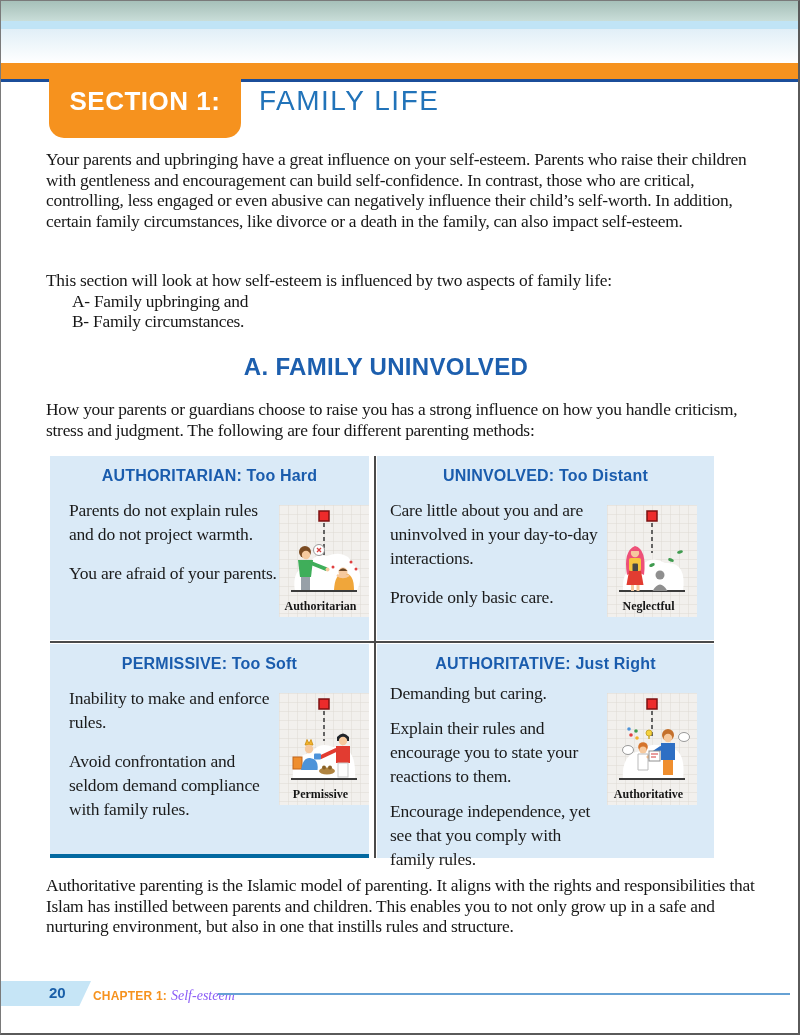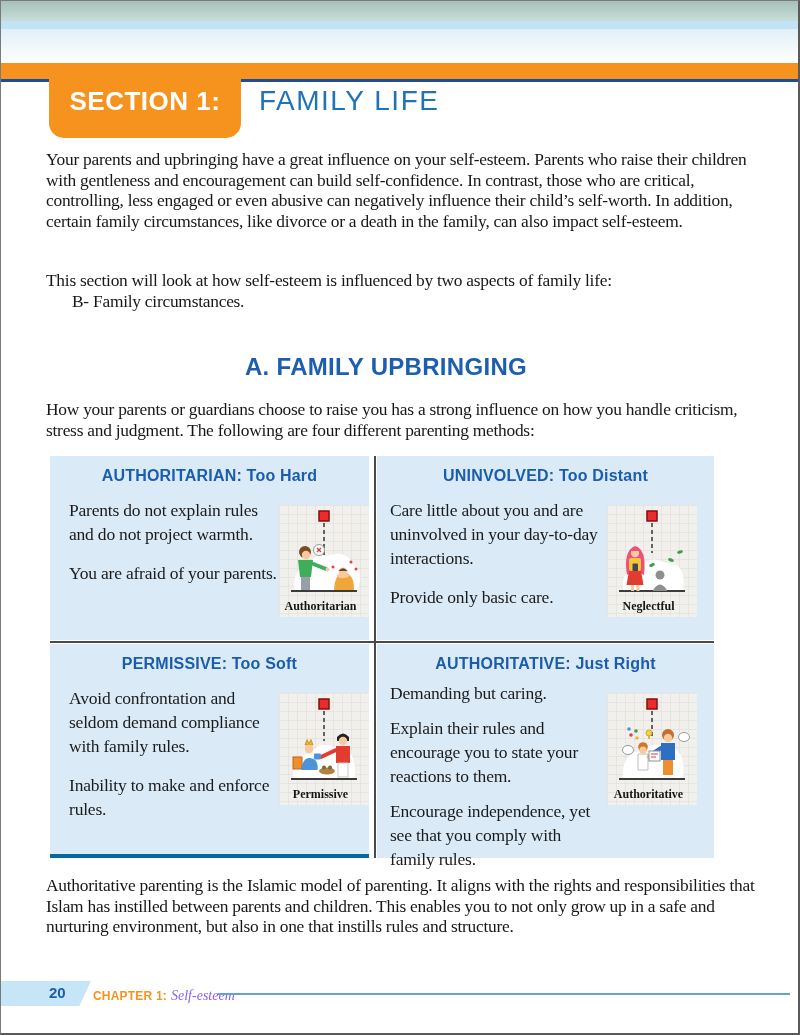--- a/index.html
+++ b/index.html
@@ -91,24 +91,25 @@
 
   <div class="section-badge">
     <span>SECTION 1:</span>
   </div>
   <div class="section-title">FAMILY LIFE</div>
 
   <p class="body intro-p1">Your parents and upbringing have a great influence on your self-esteem. Parents who raise their children with gentleness and encouragement can build self-confidence. In contrast, those who are critical, controlling, less engaged or even abusive can negatively influence their child’s self-worth. In addition, certain family circumstances, like divorce or a death in the family, can also impact self-esteem.</p>
 
   <div class="intro-block">
     <p>This section will look at how self-esteem is influenced by two aspects of family life:</p>
+    <div class="intro-list">A- Family upbringing and</div>
     <div class="intro-list">B- Family circumstances.</div>
   </div>
 
-  <h2 class="a-heading">A. FAMILY UPBRINGING</h2>
+  <h2 class="a-heading">A. FAMILY UNINVOLVED</h2>
   <p class="body sec-a-p">How your parents or guardians choose to raise you has a strong influence on how you handle criticism, stress and judgment. The following are four different parenting methods:</p>
 
   <div class="ptable">
 
     <div class="cell cell-left" style="grid-column:1;grid-row:1;">
       <div class="cell-heading">AUTHORITARIAN: Too Hard</div>
       <div class="cell-body">
         <div class="cell-text">
           <p>Parents do not explain rules and do not project warmth.</p>
           <p>You are afraid of your parents.</p>
@@ -186,22 +187,22 @@
       </div>
     </div>
 
     <div class="vdiv"></div>
     <div class="hdiv"></div>
 
     <div class="cell cell-left cell-bl" style="grid-column:1;grid-row:3;">
       <div class="cell-heading">PERMISSIVE: Too Soft</div>
       <div class="cell-body">
         <div class="cell-text">
+          <p>Inability to make and enforce rules.</p>
           <p>Avoid confrontation and seldom demand compliance with family rules.</p>
-          <p>Inability to make and enforce rules.</p>
         </div>
         <div class="illus">
           <svg width="90" height="112" viewBox="0 0 90 112">
             <defs>
                 <pattern id="g3" width="9" height="9" patternUnits="userSpaceOnUse">
                   <path d="M9 0H0V9" fill="none" stroke="#ddd9d3" stroke-width="1"></path>
                 </pattern>
               </defs>
             <rect width="90" height="112" fill="#f2f0ed"></rect>
               <rect width="90" height="112" fill="url(#g3)"></rect>

